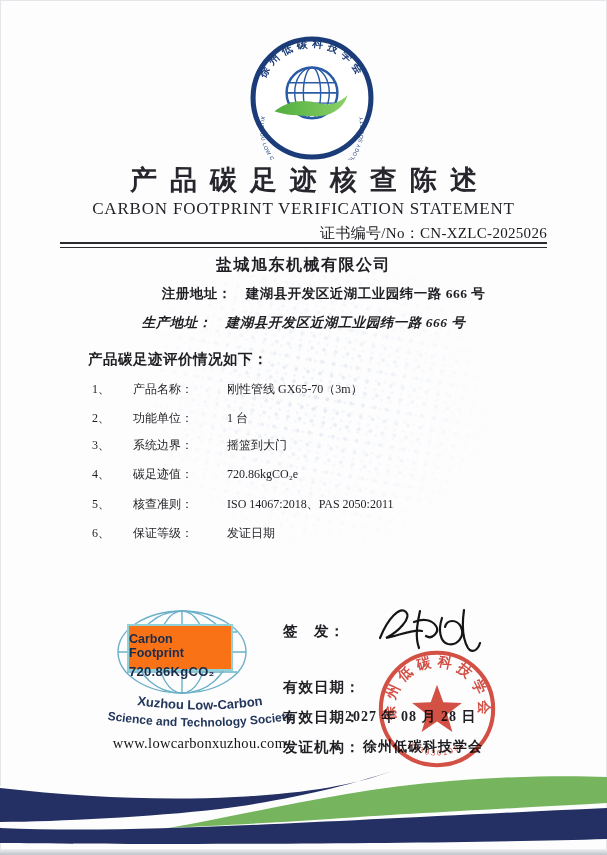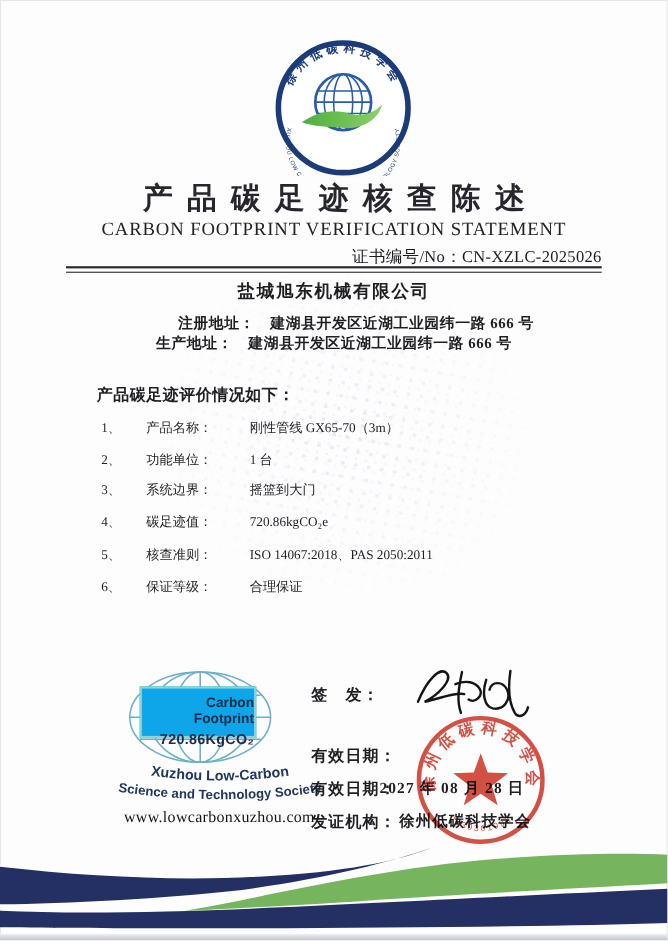--- a/index.html
+++ b/index.html
@@ -43,34 +43,34 @@
     left:60px;top:242px;width:487px;height:3px;
     border-top:2px solid #2a2a30;border-bottom:1px solid #2a2a30;
   }
 
   .company-name{
     left:0;top:255px;width:607px;text-align:center;
     font-size:16px;font-weight:600;letter-spacing:1.5px;
   }
   .addr-row{left:0;width:607px;text-align:center;font-size:13.5px;font-weight:bold;letter-spacing:.5px;}
   .addr-row .lbl{margin-right:14px;}
-  .addr-1{top:285px;padding-left:20px;} .addr-2{top:303px;}
+  .addr-1{top:285px;padding-left:20px;} .addr-2{top:314px;font-style:italic;}
 
   .eval-heading{left:88px;top:350px;font-size:14.5px;font-weight:bold;letter-spacing:.5px;}
 
   .item-row{left:92px;font-size:12px;white-space:nowrap;}
   .item-row .no{display:inline-block;width:41px;}
   .item-row .lbl{display:inline-block;width:94px;}
   .i1{top:381px}.i2{top:410px}.i3{top:437px}.i4{top:466px}.i5{top:496px}.i6{top:525px}
 
   
   .badge-globe{left:112px;top:606px;width:140px;height:95px;}
   .badge-box{
-    left:127px;top:624px;width:102px;height:43px;background:#0ea5e9;
-    border:2px solid #8ed2d8;text-align:right;
+    left:127px;top:624px;width:102px;height:43px;background:#f97316;
+    border:2px solid #8ed2d8;text-align:left;
     font-family:"Liberation Sans","DejaVu Sans",sans-serif;color:#1b2b4a;
   }
   .badge-box .l1{font-size:12.5px;font-weight:bold;margin-top:6px;}
   .badge-box .l2{font-size:13px;font-weight:bold;margin-top:4px;letter-spacing:.3px;}
   .badge-arcs{left:90px;top:690px;width:220px;height:50px;}
   .badge-site{left:92px;top:735px;width:215px;text-align:center;font-size:14.5px;letter-spacing:.3px;color:#141414;}
 
   
   .r-label{left:283px;font-size:14.5px;font-weight:bold;letter-spacing:1px;}
   .r-value{left:345px;font-size:14px;font-weight:bold;letter-spacing:1px;white-space:nowrap;}
@@ -143,21 +143,21 @@
   <div class="abs item-row i3">
     <span class="no">3、</span><span class="lbl">系统边界：</span><span class="val">摇篮到大门</span>
   </div>
   <div class="abs item-row i4">
     <span class="no">4、</span><span class="lbl">碳足迹值：</span><span class="val">720.86kgCO₂e</span>
   </div>
   <div class="abs item-row i5">
     <span class="no">5、</span><span class="lbl">核查准则：</span><span class="val">ISO 14067:2018、PAS 2050:2011</span>
   </div>
   <div class="abs item-row i6">
-    <span class="no">6、</span><span class="lbl">保证等级：</span><span class="val">合理保证</span>
+    <span class="no">6、</span><span class="lbl">保证等级：</span><span class="val">发证日期</span>
   </div>
 
   <svg class="abs badge-globe" viewBox="0 0 140 95">
     <g stroke="#6ab0c8" fill="none" stroke-width="1.4">
       <ellipse cx="70" cy="46" rx="64" ry="41"></ellipse>
       <ellipse cx="70" cy="46" rx="24" ry="41"></ellipse>
       <ellipse cx="70" cy="46" rx="46" ry="41"></ellipse>
       <line x1="70" y1="5" x2="70" y2="87"></line>
       <line x1="6" y1="46" x2="134" y2="46"></line>
       <line x1="15" y1="26" x2="125" y2="26"></line>

